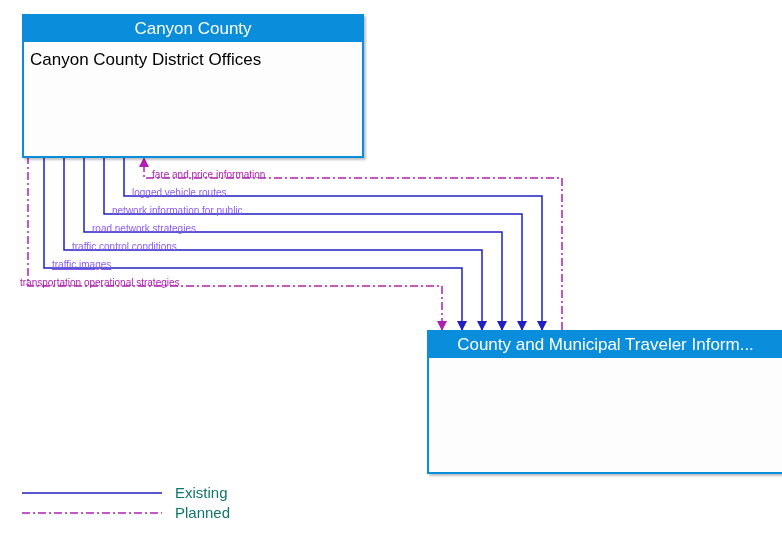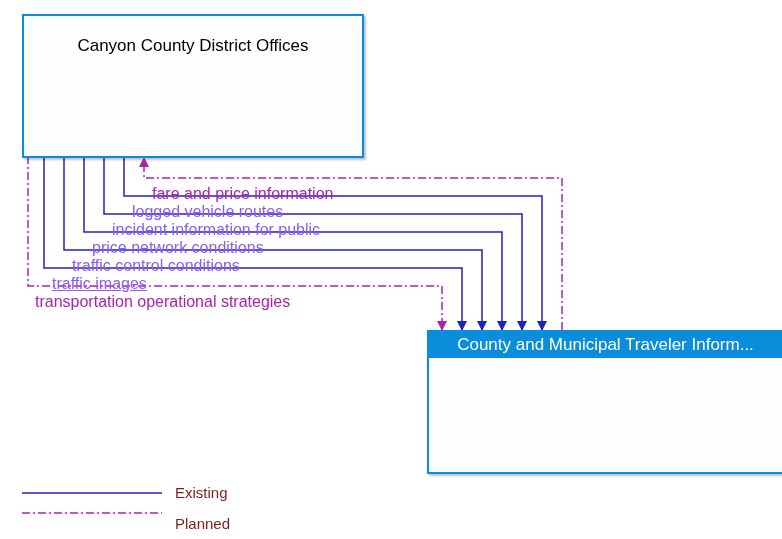--- a/index.html
+++ b/index.html
@@ -23,36 +23,34 @@
     font-size: 17px;
     text-align: center;
     padding: 3px 4px;
     white-space: nowrap;
     overflow: hidden;
     text-overflow: ellipsis;
   }
   .box-body {
     color: #000000;
     font-size: 17px;
-    text-align: center;
-    padding: 20px 6px;
+    padding: 8px 6px;
     line-height: 1.2;
   }
   .flow-label {
     position: absolute;
-    font-size: 16px;
+    font-size: 10px;
     white-space: nowrap;
-    margin-top: 16px;
   }
   .existing { color: #8b5cf6; }
   .planned  { color: #b020b0; }
   .legend-text {
     position: absolute;
     font-size: 15px;
-    color: #7f1d1d;
+    color: #0f766e;
   }
   svg {
     position: absolute;
     left: 0;
     top: 0;
     pointer-events: none;
   }
 </style>
 </head>
 <body>
@@ -79,29 +77,30 @@
 
   <polyline points="44,156 44,268 462,268 462,330" fill="none" stroke="#2020c0" stroke-width="1.5" marker-end="url(#arr-blue)"></polyline>
 
   <polyline points="28,156 28,286 442,286 442,330" fill="none" stroke="#b020b0" stroke-width="1.5" stroke-dasharray="8 3 2 3" marker-end="url(#arr-mag)"></polyline>
 
   <line x1="22" y1="493" x2="162" y2="493" stroke="#2020c0" stroke-width="1.5"></line>
   <line x1="22" y1="513" x2="162" y2="513" stroke="#b020b0" stroke-width="1.5" stroke-dasharray="8 3 2 3"></line>
 </svg>
 
 <div class="box" style="left:22px; top:14px; width:338px; height:140px;">
+  <div class="box-header">Canyon County</div>
   <div class="box-body">Canyon County District Offices</div>
 </div>
 
 <div class="box" style="left:427px; top:330px; width:353px; height:140px;">
   <div class="box-header">County and Municipal Traveler Inform...</div>
 </div>
 
 <span class="flow-label planned" style="left:152px; top:169px;">fare and price information</span>
 <span class="flow-label existing" style="left:132px; top:187px;">logged vehicle routes</span>
-<span class="flow-label existing" style="left:112px; top:205px;">incident information for public</span>
-<span class="flow-label existing" style="left:92px; top:223px;">price network conditions</span>
+<span class="flow-label existing" style="left:112px; top:205px;">network information for public</span>
+<span class="flow-label existing" style="left:92px; top:223px;">road network strategies</span>
 <span class="flow-label existing" style="left:72px; top:241px;">traffic control conditions</span>
 <span class="flow-label existing" style="left:52px; top:259px;text-decoration:underline;">traffic images</span>
-<span class="flow-label planned" style="left:35px; top:277px;">transportation operational strategies</span>
+<span class="flow-label planned" style="left:20px; top:277px;">transportation operational strategies</span>
 
 <span class="legend-text" style="left:175px; top:484px;">Existing</span>
-<span class="legend-text" style="left:175px; top:504px;margin-top:11px;">Planned</span>
+<span class="legend-text" style="left:175px; top:504px;">Planned</span>
 
 </body></html>

